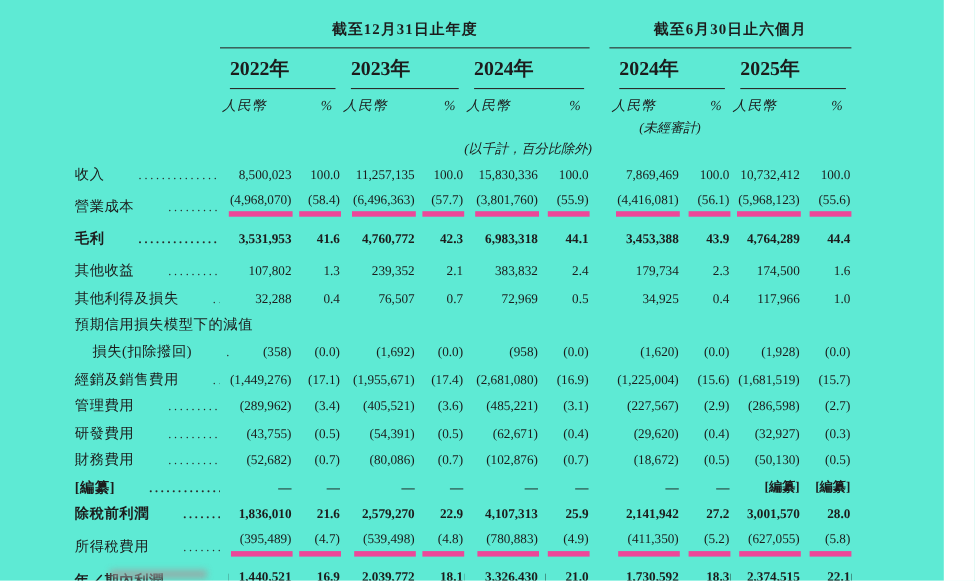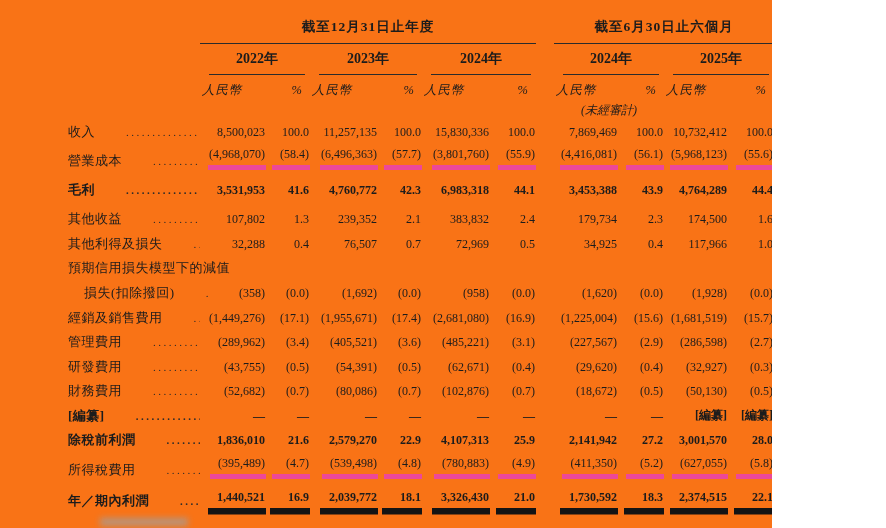--- a/index.html
+++ b/index.html
@@ -3,22 +3,22 @@
 <meta charset="utf-8">
 <style>
   * { margin:0; padding:0; box-sizing:border-box; }
   html,body { background:#fff; }
   body {
     font-family: "Liberation Serif", "DejaVu Serif", serif;
     color:#1c1c1c;
   }
   .page {
     position:relative;
-    width:772px; height:528px;
-    background:#f97316;
+    width:858px; height:528px;
+    background:#5eead4;
     overflow:hidden;
     text-decoration:underline;
   }
   table.fin {
     position:absolute; left:68px; top:16px;
     border-collapse:collapse;
     table-layout:fixed;
     width:706px;
     font-size:12px;
   }
@@ -36,21 +36,21 @@
   col.c-pct5   { width:46px; }
 
   
   .gcell { padding-top:2px; vertical-align:bottom; }
   .gcell .gd {
     text-align:center; font-weight:bold; font-size:13.5px; letter-spacing:1px;
     padding-bottom:7px; border-bottom:1.5px solid #2b2b2b;
   }
   .ycell { vertical-align:bottom; padding-top:6px; }
   .ycell .yd {
-    text-align:center; font-weight:bold; font-size:14px;
+    text-align:left; font-weight:bold; font-size:18px;
     padding-bottom:6px; border-bottom:1.2px solid #2b2b2b;
     margin:0 5px 0 9px;
   }
   .chead td { padding-top:7px; font-style:italic; font-size:12.5px; }
   .chead .cur { text-align:left; padding-left:2px; letter-spacing:1px; }
   .chead .pct { text-align:right; padding-right:8px; }
   .noterow td { padding-top:3px; font-style:italic; font-size:12px; text-align:center; }
   .unitsrow td { padding-top:2px; padding-bottom:2px; font-style:italic; font-size:12px;
     text-align:center; white-space:nowrap; }
 
@@ -153,20 +153,25 @@
         <td class="cur">人民幣</td>
         <td class="pct">%</td>
         <td class="cur">人民幣</td>
         <td class="pct">%</td>
       </tr>
       <tr class="noterow">
         <td colspan="8"></td>
         <td colspan="2">(未經審計)</td>
         <td colspan="2"></td>
       </tr>
+      <tr class="unitsrow">
+        <td colspan="5"></td>
+        <td colspan="2">(以千計，百分比除外)</td>
+        <td colspan="5"></td>
+      </tr>
     </thead>
     <tbody>
         <tr>
           <td class="lbl">
             <div class="lblrow">
               <span class="t">收入</span>
               <span class="dots">............................................................</span>
             </div>
           </td>
           <td class="num amt"><span class="v">8,500,023</span></td>

